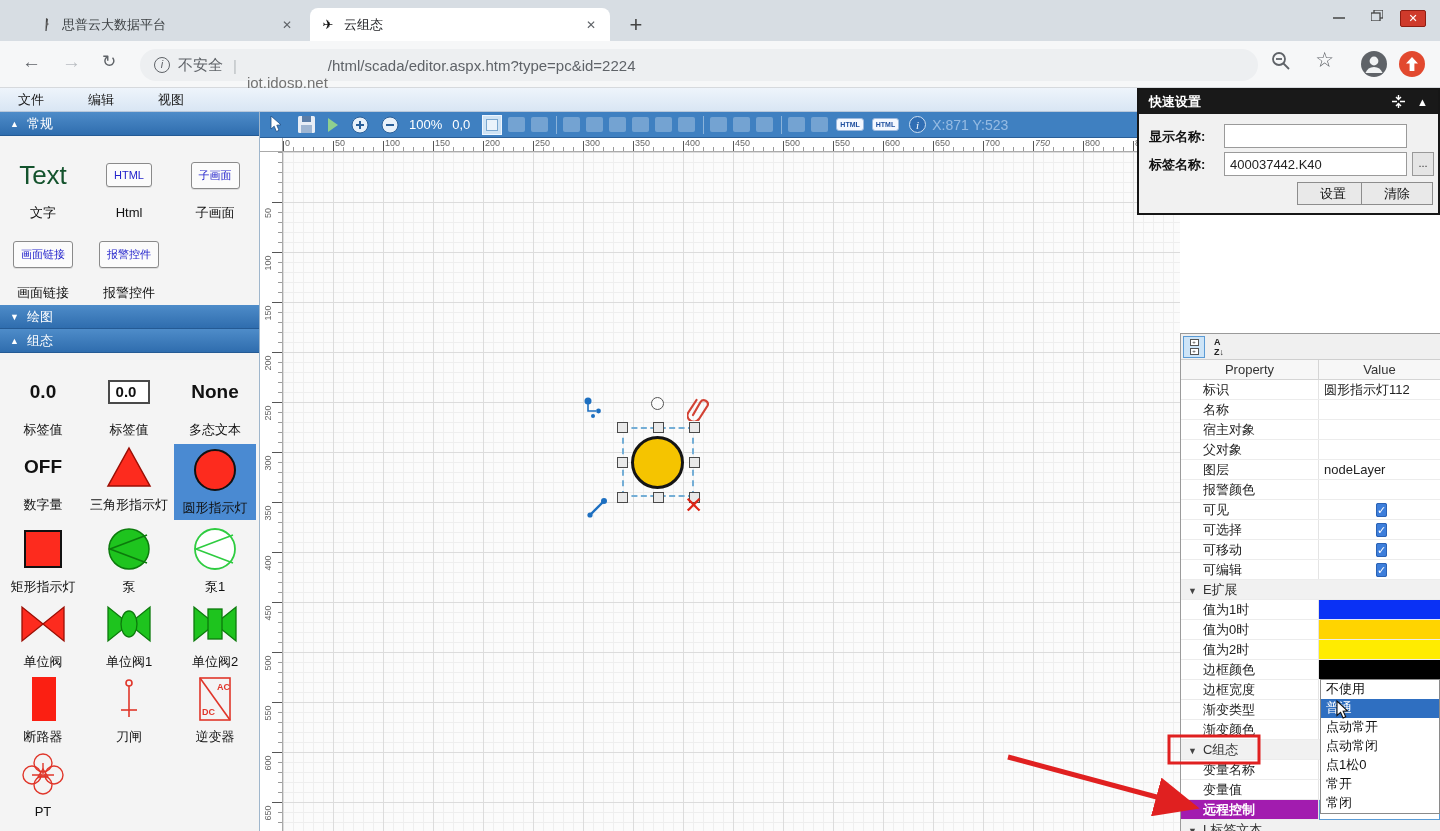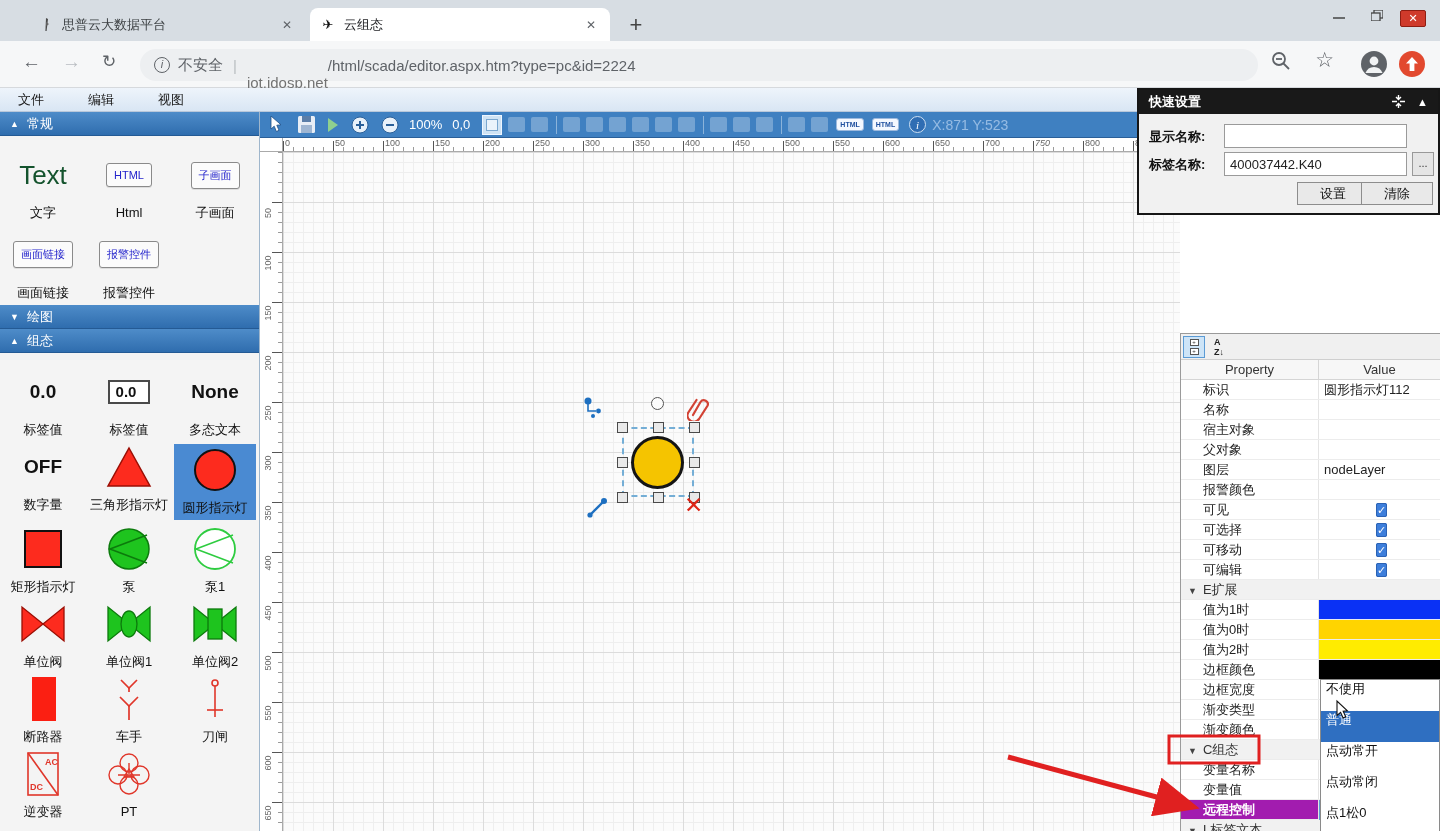--- a/index.html
+++ b/index.html
@@ -95,21 +95,21 @@
   .prow.sec .lab { padding-left:7px; color:#333; border-right:none; }
   .prow.sec .tri { font-size:9px; margin-right:6px; color:#444; }
   .prow.hl { background:#a21caf; }
   .prow.hl .lab { color:#fff; font-weight:bold; }
   .cbx { width:14px; height:14px; margin-top:2px; background:#3d7edb; border:1px solid #2b62b4; border-radius:2px; color:#fff; font-size:11px; line-height:13px; text-align:center; margin-left:52px; }
   .swatch { flex:1; height:19px; }
   .combo { flex:1; height:20px; border:1px solid #5a9bd5; background:#fff; position:relative; }
   .combo .chev { position:absolute; right:1px; top:1px; width:17px; height:16px; background:#fff; color:#888; font-size:10px; text-align:center; line-height:16px; }
   
   #ddl { position:absolute; left:1320px; top:679px; width:120px; background:#fff; border:1px solid #8a8a8a; z-index:45; }
-  .ddi { height:31px; font-size:13px; color:#111; padding-left:5px; line-height:18px; white-space:nowrap; }
+  .ddi { height:19px; font-size:13px; color:#111; padding-left:5px; line-height:18px; white-space:nowrap; }
   .ddi.sel { background:#2f6fc1; color:#fff; }
   
   #overlay { position:absolute; left:0; top:0; width:1440px; height:831px; z-index:50; pointer-events:none; }
 </style>
 </head>
 <body>
 
 <div id="tabbar">
   <div class="tab inactive">
     <span class="fav">
@@ -322,33 +322,20 @@
         </div>
         <div class="pl">单位阀2</div>
       </div>
       <div class="pcell">
         <div class="pv">
           <svg width="48" height="44" viewBox="0 0 48 44">
             <rect x="13" y="0" width="24" height="44" fill="#fb1f12"></rect>
           </svg>
         </div>
         <div class="pl">断路器</div>
-      </div>
-      <div class="pcell">
-        <div class="pv">
-          <svg width="48" height="44" viewBox="0 0 48 44">
-            <g fill="none" stroke="#e0362a" stroke-width="1.7">
-              <path d="M16 3 L24 11 L32 3"></path>
-              <path d="M24 11 V15"></path>
-              <path d="M15 20 L24 29 L33 20"></path>
-              <path d="M24 29 V43"></path>
-            </g>
-          </svg>
-        </div>
-        <div class="pl">车手</div>
       </div>
       <div class="pcell">
         <div class="pv">
           <svg width="48" height="44" viewBox="0 0 48 44">
             <g fill="none" stroke="#e0362a" stroke-width="1.6">
               <circle cx="24" cy="6" r="3"></circle>
               <path d="M24 9 V40"></path>
               <path d="M16 33 H32"></path>
             </g>
           </svg>

